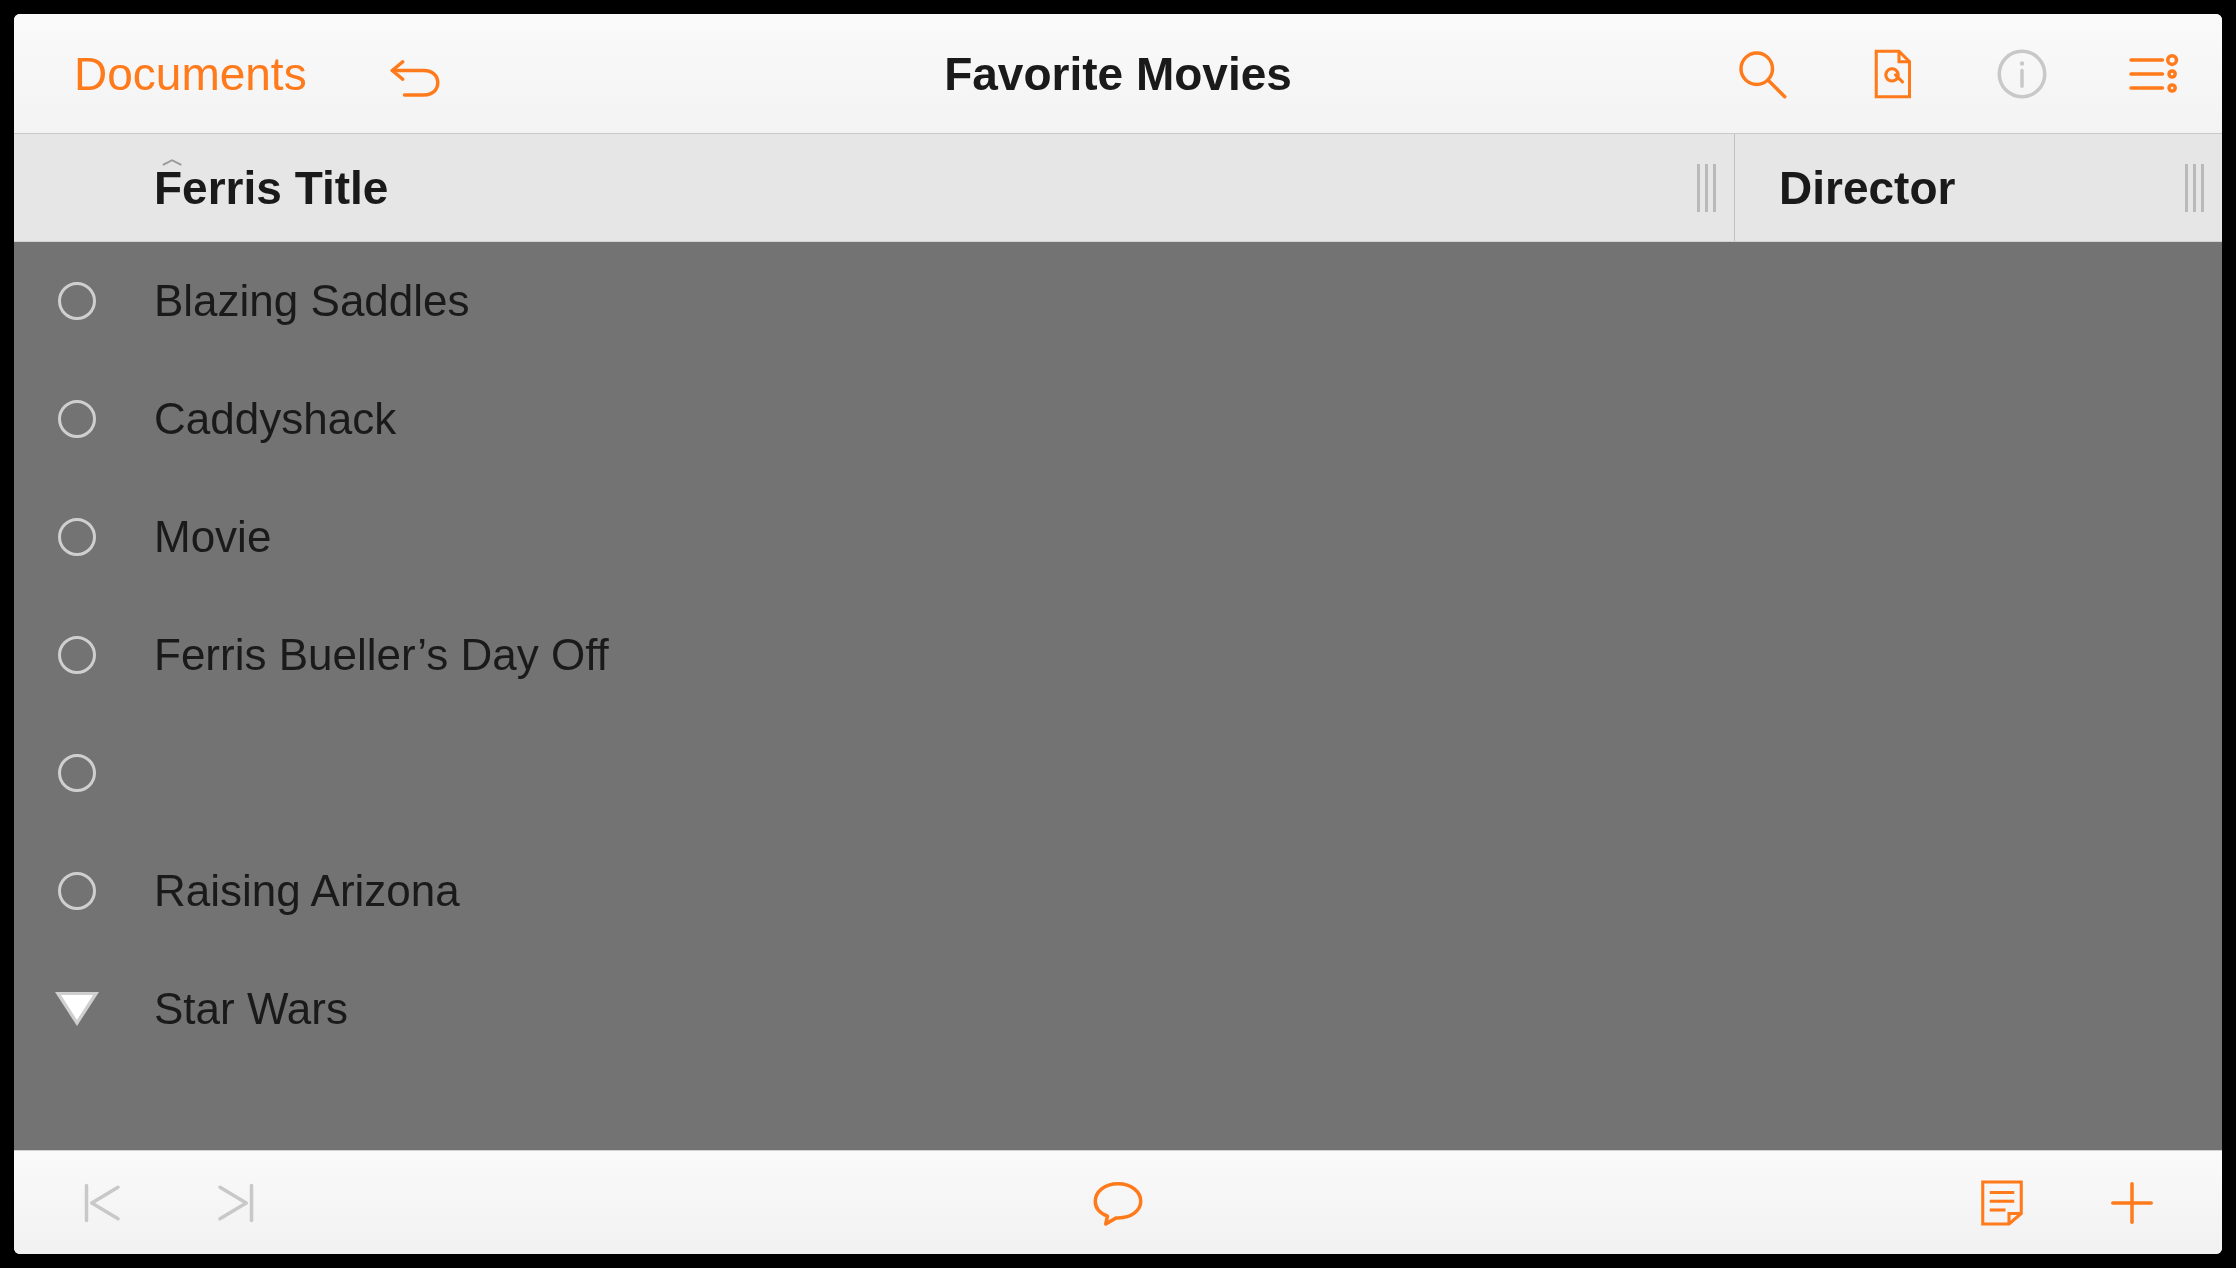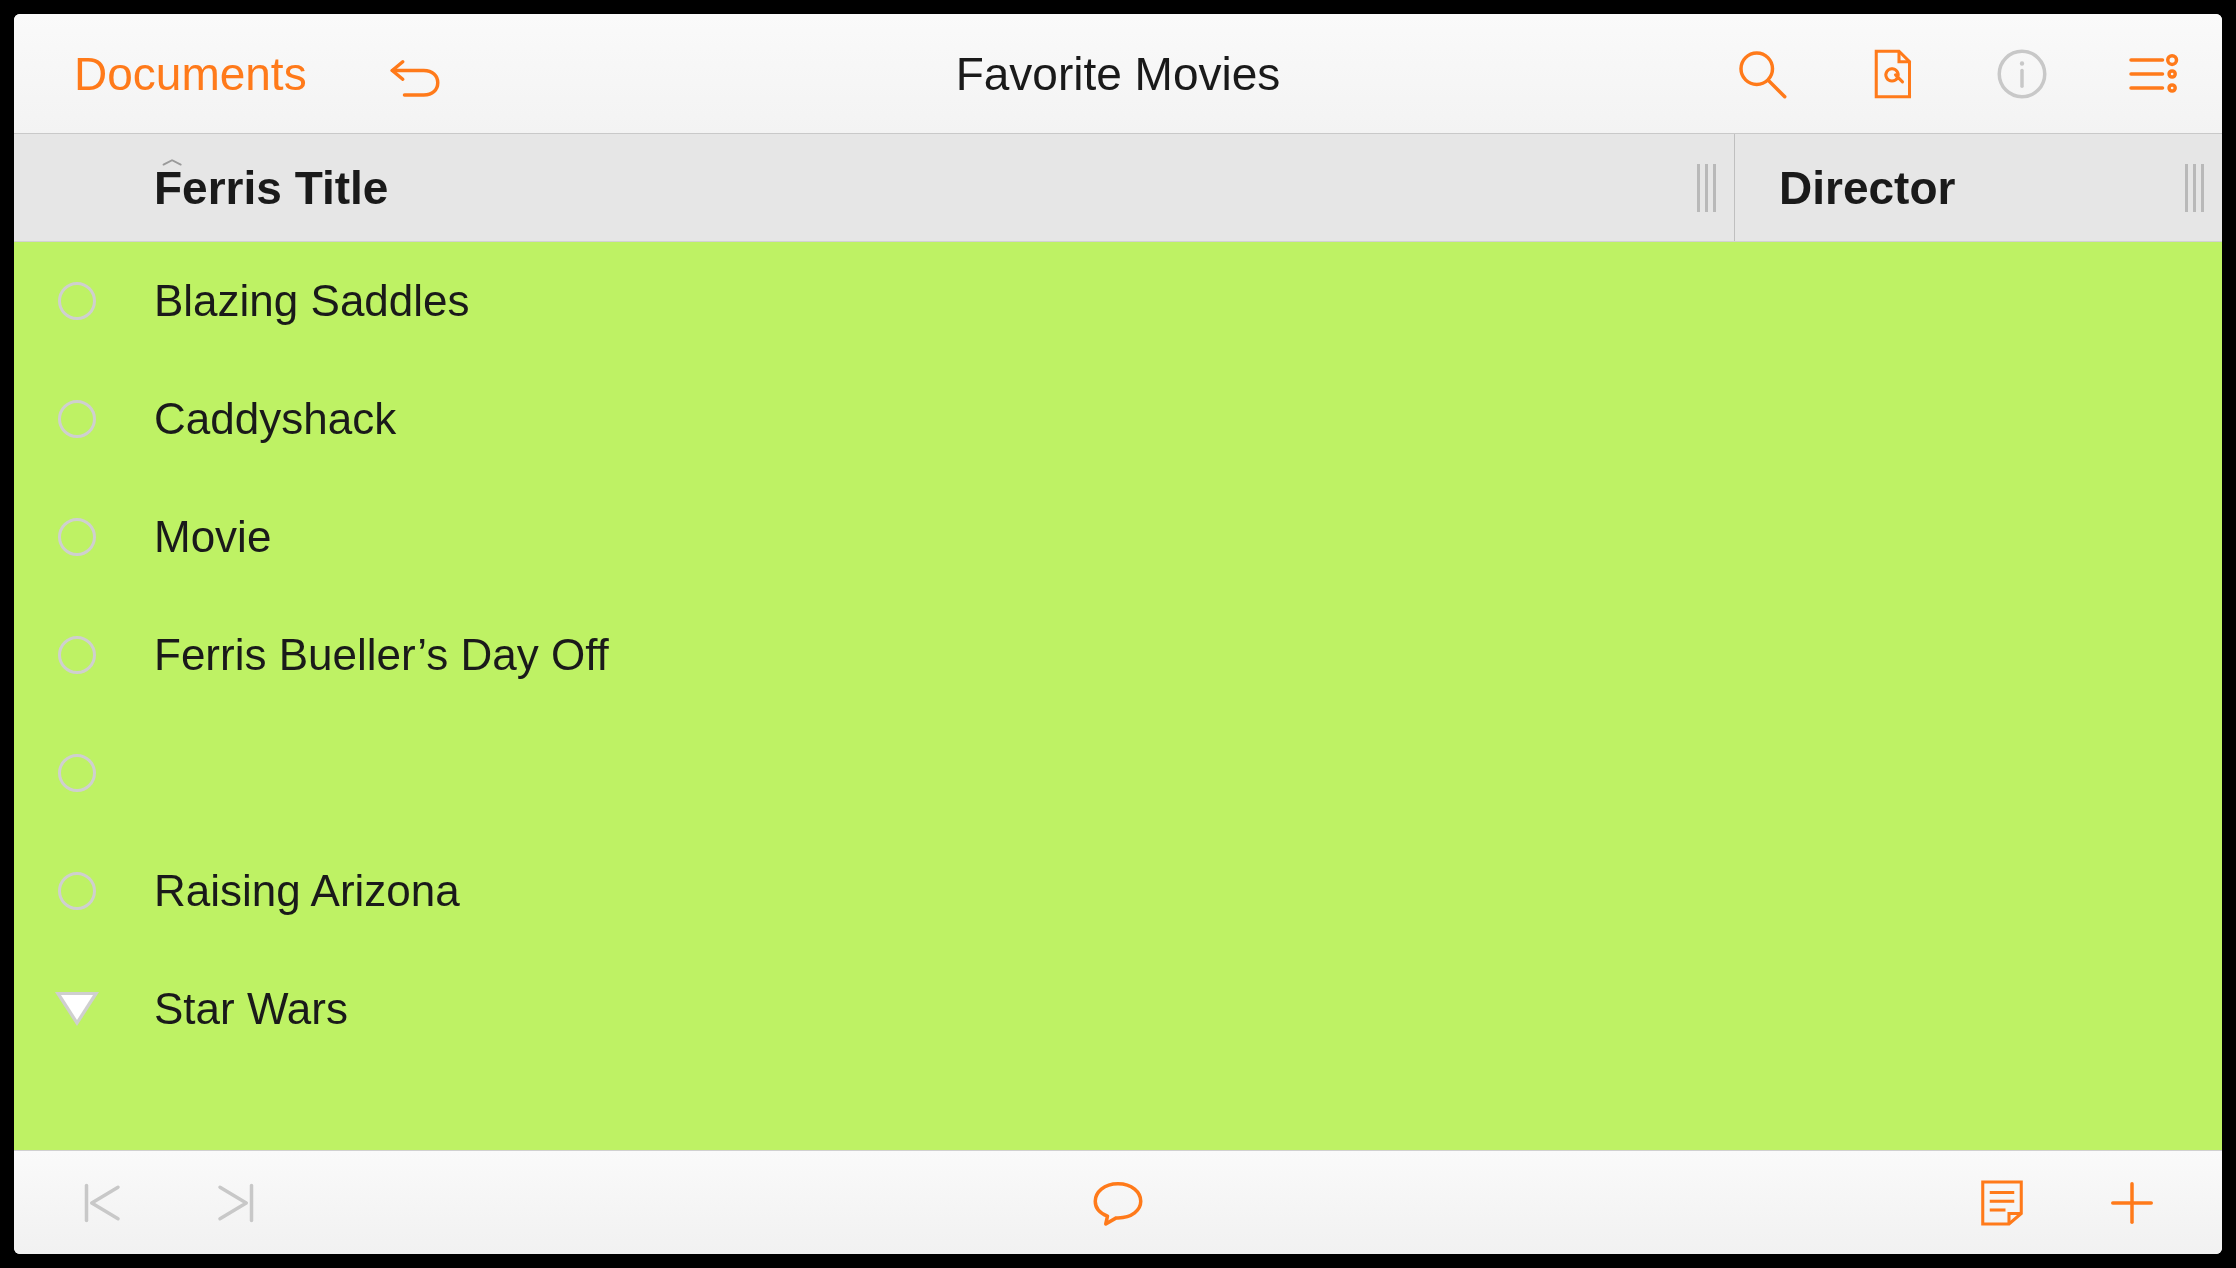--- a/index.html
+++ b/index.html
@@ -45,21 +45,21 @@
   }
   .topbar .left { display: flex; align-items: center; gap: 78px; }
   .topbar .center {
     position: absolute; left: 0; right: 0; text-align: center; pointer-events: none;
   }
   .topbar .right {
     margin-left: auto;
     display: flex; align-items: center; gap: 70px;
   }
   .doc-link { color: #ff7a1a; font-size: 46px; font-weight: 400; }
-  .title { color: #1a1a1a; font-size: 46px; font-weight: 400; }
+  .title { color: #1a1a1a; font-size: 46px; font-weight: 700; }
   .icon-btn { width: 60px; height: 60px; display:flex; align-items:center; justify-content:center; }
   .icon-btn svg { width: 56px; height: 56px; }
   .orange-stroke { stroke: #ff7a1a; }
   .gray-stroke { stroke: #c8c8c8; }
 
   
   .col-header {
     height: 108px;
     background: #e6e6e6;
     border-bottom: 1px solid #d2d2d2;
@@ -93,21 +93,21 @@
     gap: 5px;
   }
   .drag-lines span {
     width: 3px; height: 48px; background: #b9b9b9; display:block;
   }
 
   
   .list {
     flex: 1;
     overflow: auto;
-    background: #bef264;
+    background: #737373;
   }
   .row {
     height: 118px;
     display: flex;
     align-items: center;
     padding-left: 44px;
   }
   .bullet {
     width: 38px; height: 38px;
     border: 3px solid #cfcfcf;

